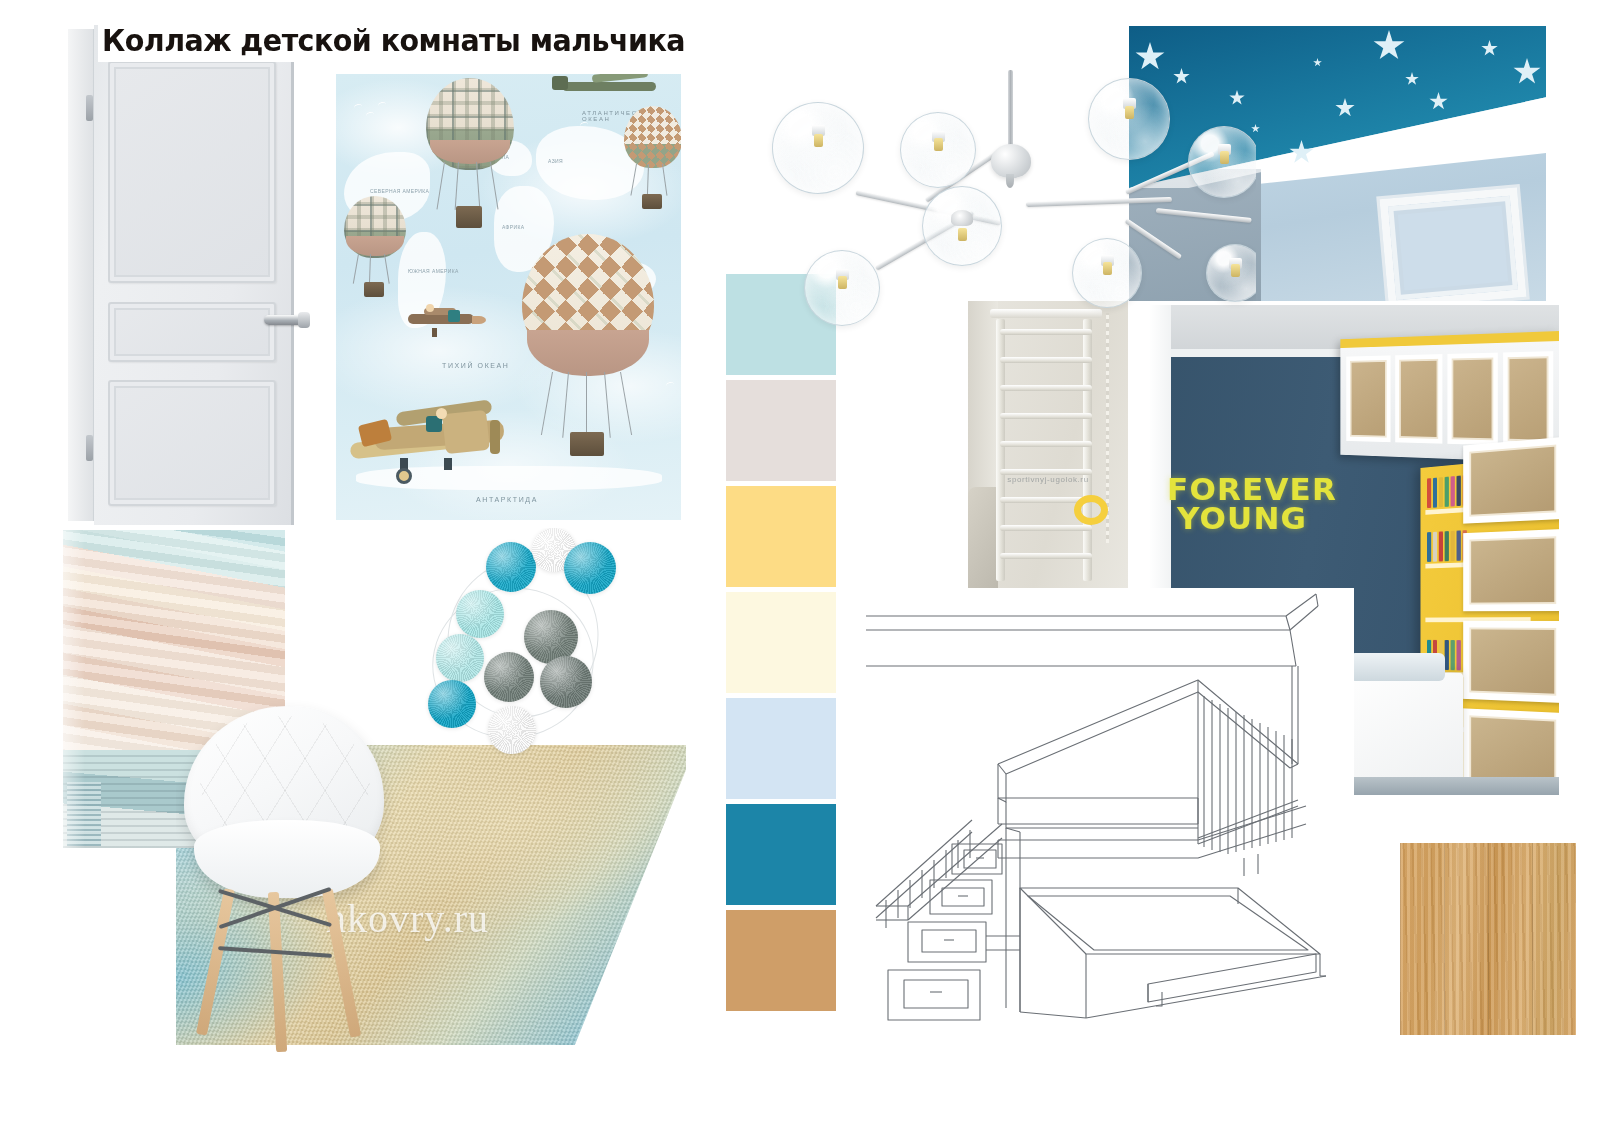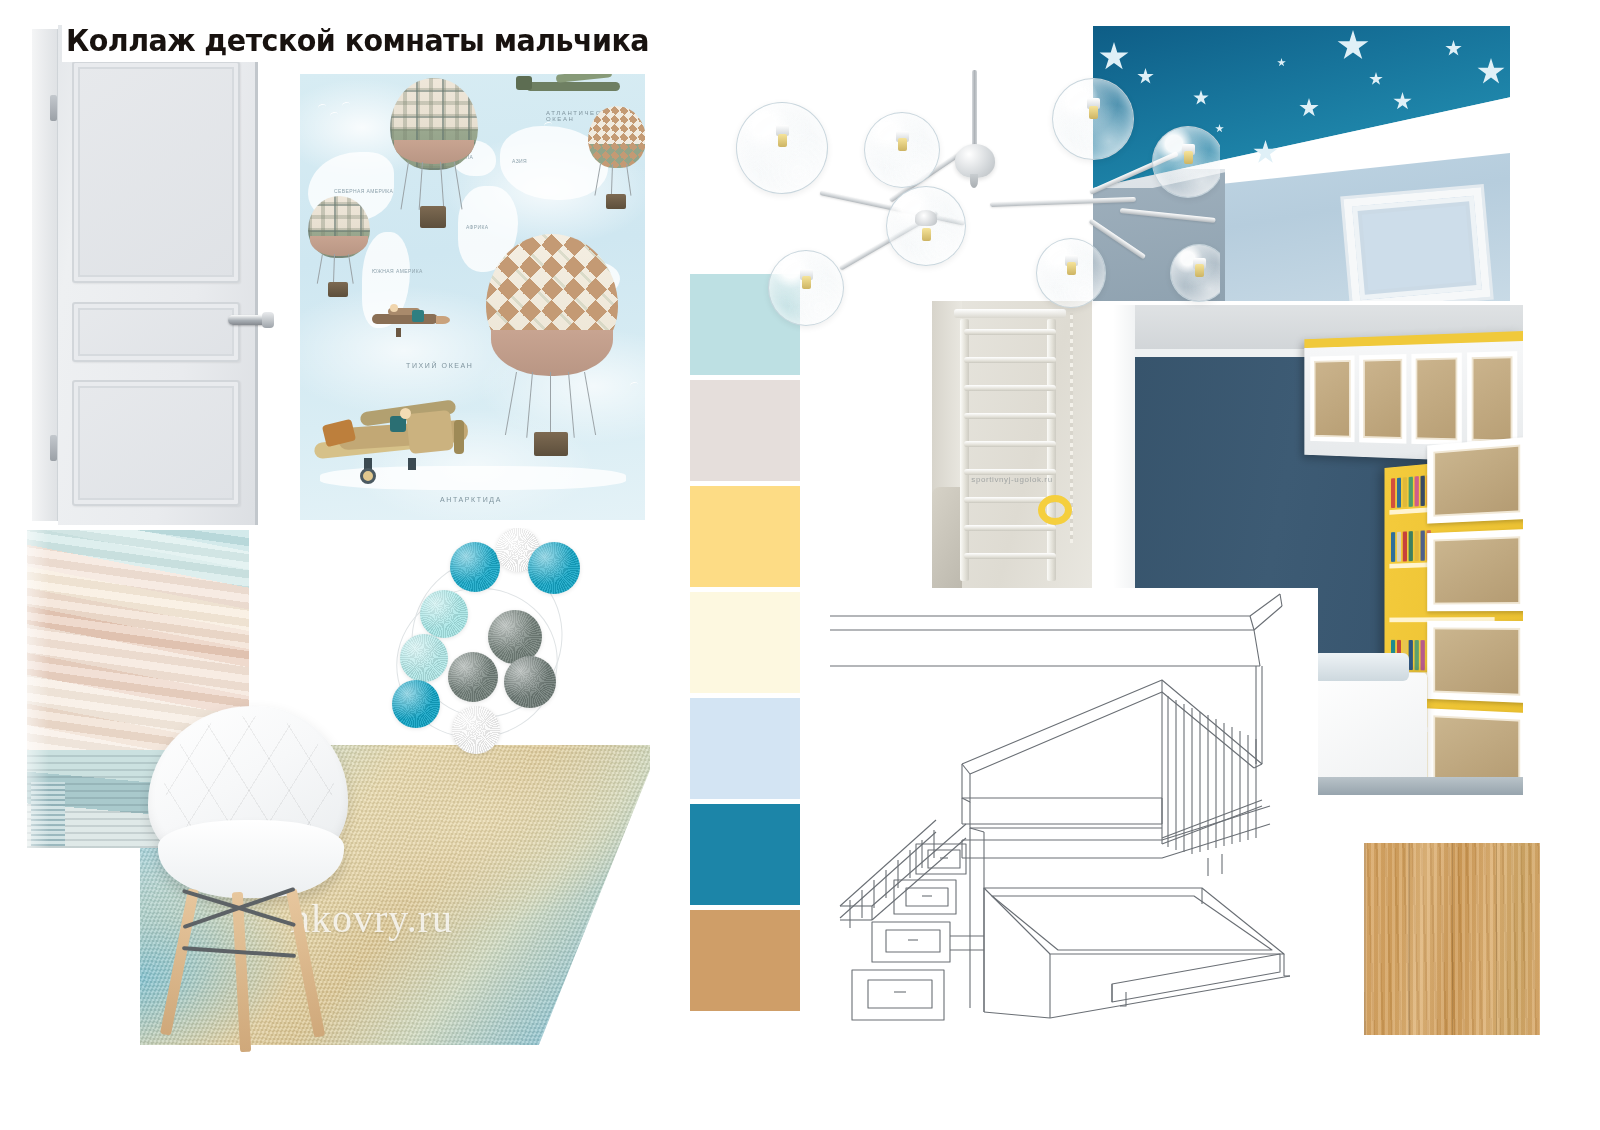--- a/index.html
+++ b/index.html
@@ -5,21 +5,21 @@
 <style>
   * { box-sizing: border-box; }
   html, body { margin:0; padding:0; }
   body {
     width:1600px; height:1130px;
     background:#ffffff;
     font-family:"Liberation Sans", sans-serif;
     overflow:hidden;
     position:relative;
   }
-  #board { position:absolute; inset:0; background:#fff; }
+  #board { position:absolute; inset:0; background:#fff;margin-left:36px; }
 
   
   .tile { position:absolute; overflow:hidden; }
 
   
   #title-bar{
     position:absolute; left:62px; top:20px; z-index:60;
     background:#ffffff; padding:2px 10px 4px 4px;
   }
   #title-bar .t{
@@ -634,20 +634,24 @@
       <div class="ring"></div>
     </div>
     <div class="bars-wm">sportivnyj-ugolok.ru</div>
   </div>
 
   <div class="tile" id="room-tile">
     <div class="room-wall"></div>
     <div class="room-ceil"></div>
     <div class="room-white-l"></div>
 
+    <div class="fy-text">
+      <div>FOREVER</div>
+      <div style="margin-left:10px;">YOUNG</div>
+    </div>
 
     <div class="cab-row">
       <div class="cab" style="left:8px;   width:58px;"></div>
       <div class="cab" style="left:72px;  width:58px;"></div>
       <div class="cab" style="left:136px; width:58px;"></div>
       <div class="cab" style="left:200px; width:54px;"></div>
     </div>
 
     <div class="shelf-unit">
       <div class="shelf-l" style="top:46px;"></div>

